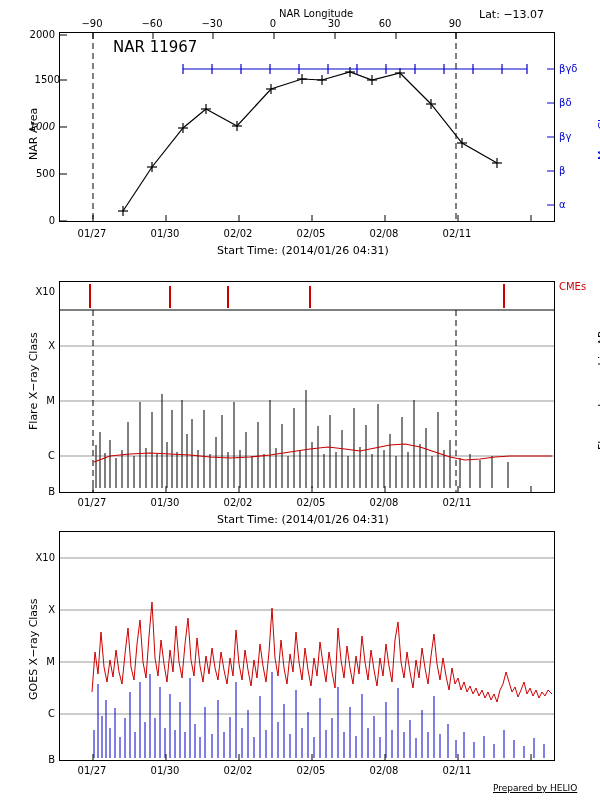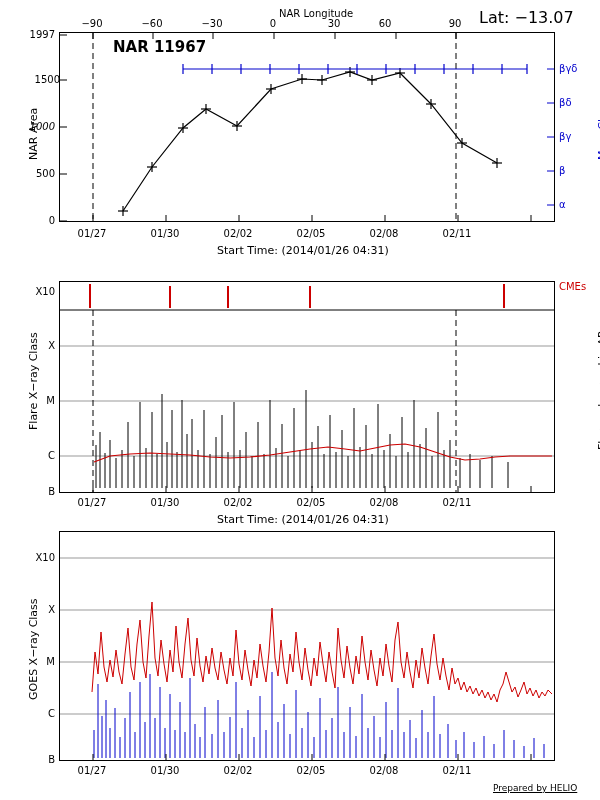--- a/index.html
+++ b/index.html
@@ -24,21 +24,21 @@
   .ylab{position:absolute;font-size:10px;transform:translateY(-50%);text-align:right;}
   .ylabL{position:absolute;font-size:10px;transform:translateY(-50%);text-align:center;}
   .title{position:absolute;font-size:15px;font-weight:normal;}
 </style>
 </head>
 <body>
 
 <div class="page">
 
   <div class="lbl" style="left:266px;top:8px;">NAR Longitude</div>
-  <div class="lbl" style="left:466px;top:8px;font-size:16px;">Lat: −13.07</div>
+  <div class="lbl" style="left:466px;top:8px;font-size:11px;">Lat: −13.07</div>
 
   <div class="panel" id="panel1">
     <svg width="494" height="188" viewBox="0 0 494 188">
 
       <line x1="33" y1="0" x2="33" y2="188" stroke="#000" stroke-width="1" stroke-dasharray="6,4"></line>
       <line x1="396" y1="0" x2="396" y2="188" stroke="#000" stroke-width="1" stroke-dasharray="6,4"></line>
 
       <g stroke="#000" stroke-width="1">
         <line x1="33" y1="0" x2="33" y2="6"></line>
         <line x1="93" y1="0" x2="93" y2="6"></line>
@@ -127,27 +127,27 @@
   </div>
 
   <div class="xlab" style="left:79px;top:18px;">−90</div>
   <div class="xlab" style="left:139px;top:18px;">−60</div>
   <div class="xlab" style="left:199px;top:18px;">−30</div>
   <div class="xlab" style="left:260px;top:18px;">0</div>
   <div class="xlab" style="left:321px;top:18px;">30</div>
   <div class="xlab" style="left:372px;top:18px;">60</div>
   <div class="xlab" style="left:442px;top:18px;">90</div>
 
-  <div class="title" style="left:100px;top:38px;font-weight:bold;">NAR 11967</div>
+  <div class="title" style="left:100px;top:38px;">NAR 11967</div>
 
   <div class="ylab" style="left:0px;width:42px;top:220px;">0</div>
   <div class="ylab" style="left:0px;width:42px;top:173px;">500</div>
   <div class="ylab" style="left:0px;width:42px;top:126px;font-style:italic;">1000</div>
   <div class="ylab" style="left:5px;width:42px;top:79px;">1500</div>
-  <div class="ylab" style="left:0px;width:42px;top:34px;">1997</div>
+  <div class="ylab" style="left:0px;width:42px;top:34px;">2000</div>
 
   <div class="ylabL blue" style="left:546px;top:68px;">βγδ</div>
   <div class="ylabL blue" style="left:546px;top:102px;">βδ</div>
   <div class="ylabL blue" style="left:546px;top:136px;">βγ</div>
   <div class="ylabL blue" style="left:546px;top:170px;">β</div>
   <div class="ylabL blue" style="left:546px;top:204px;">α</div>
 
   <div class="xlab" style="left:79px;top:228px;">01/27</div>
   <div class="xlab" style="left:152px;top:228px;">01/30</div>
   <div class="xlab" style="left:225px;top:228px;">02/02</div>

